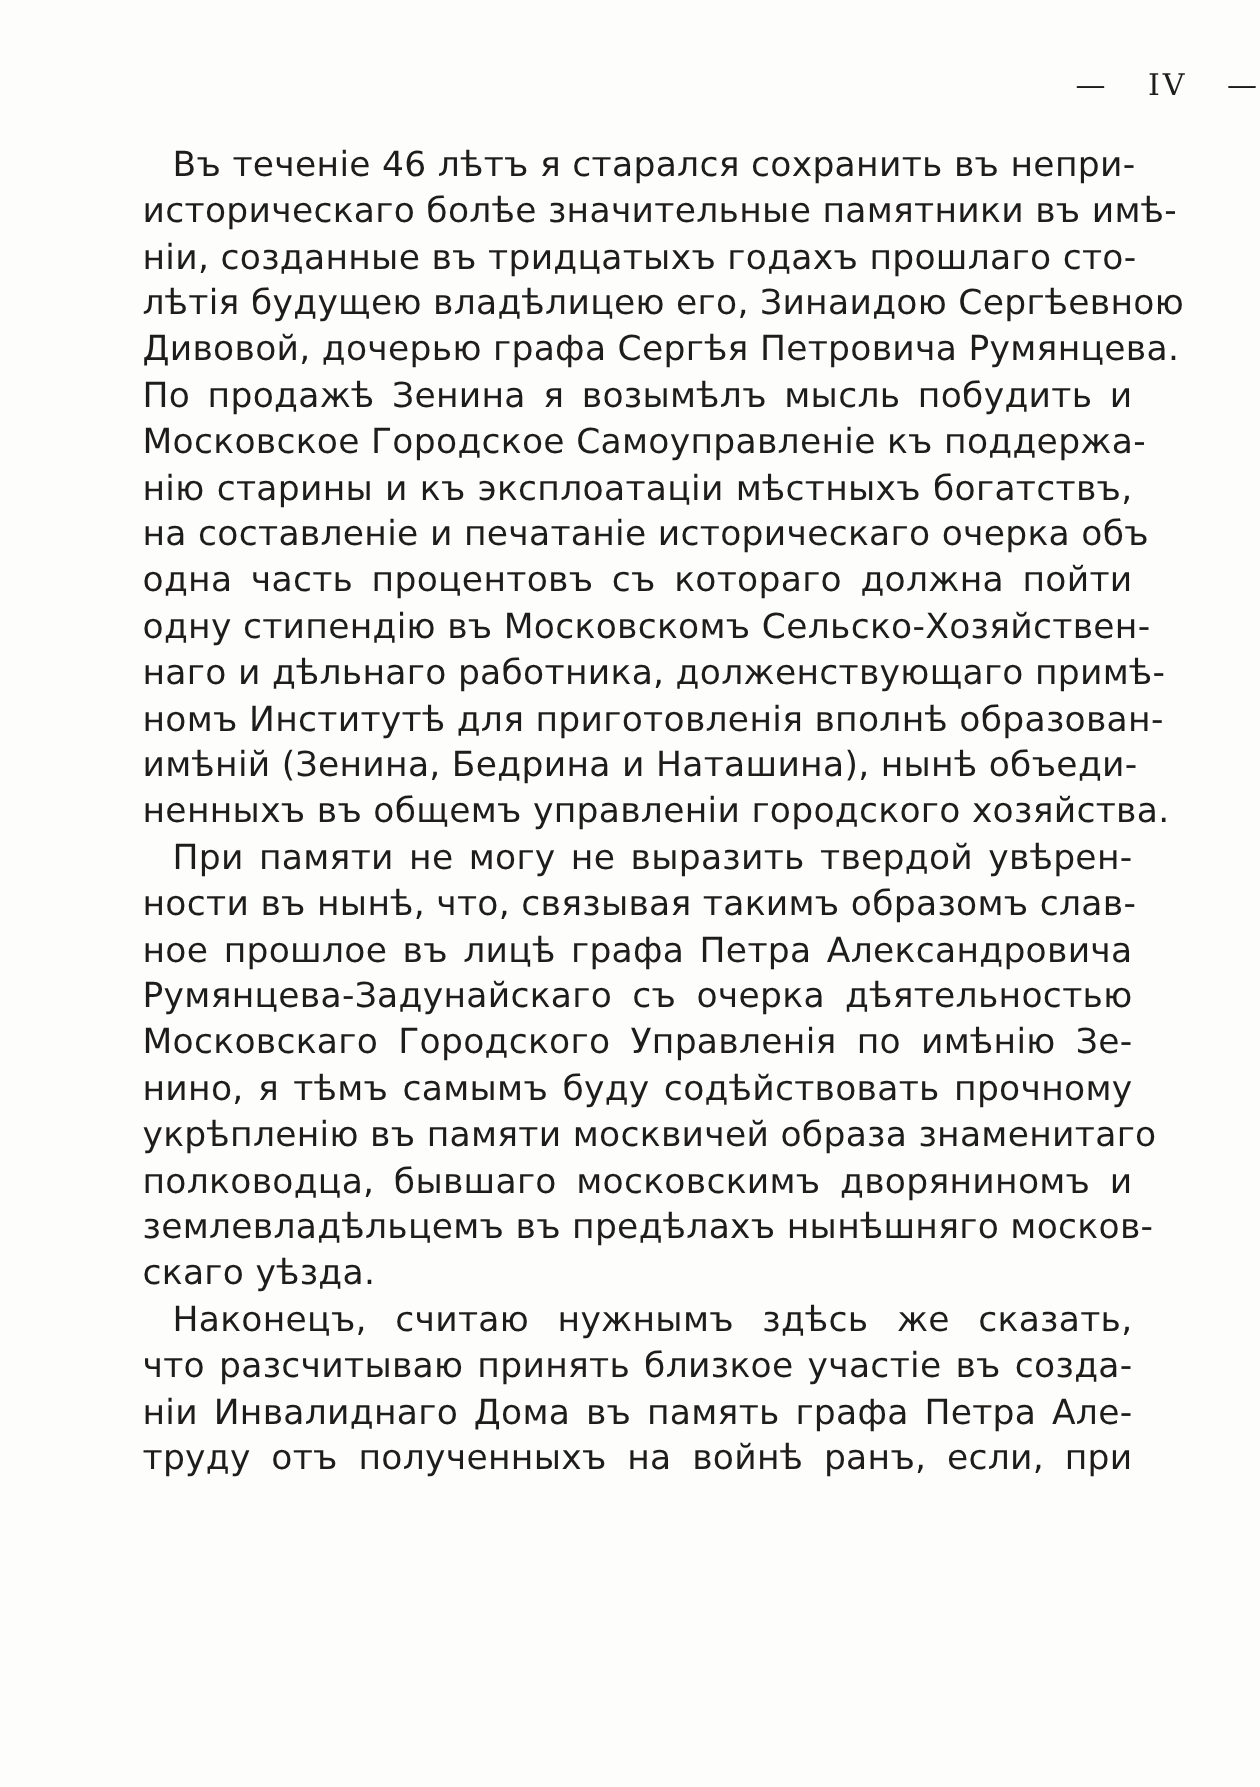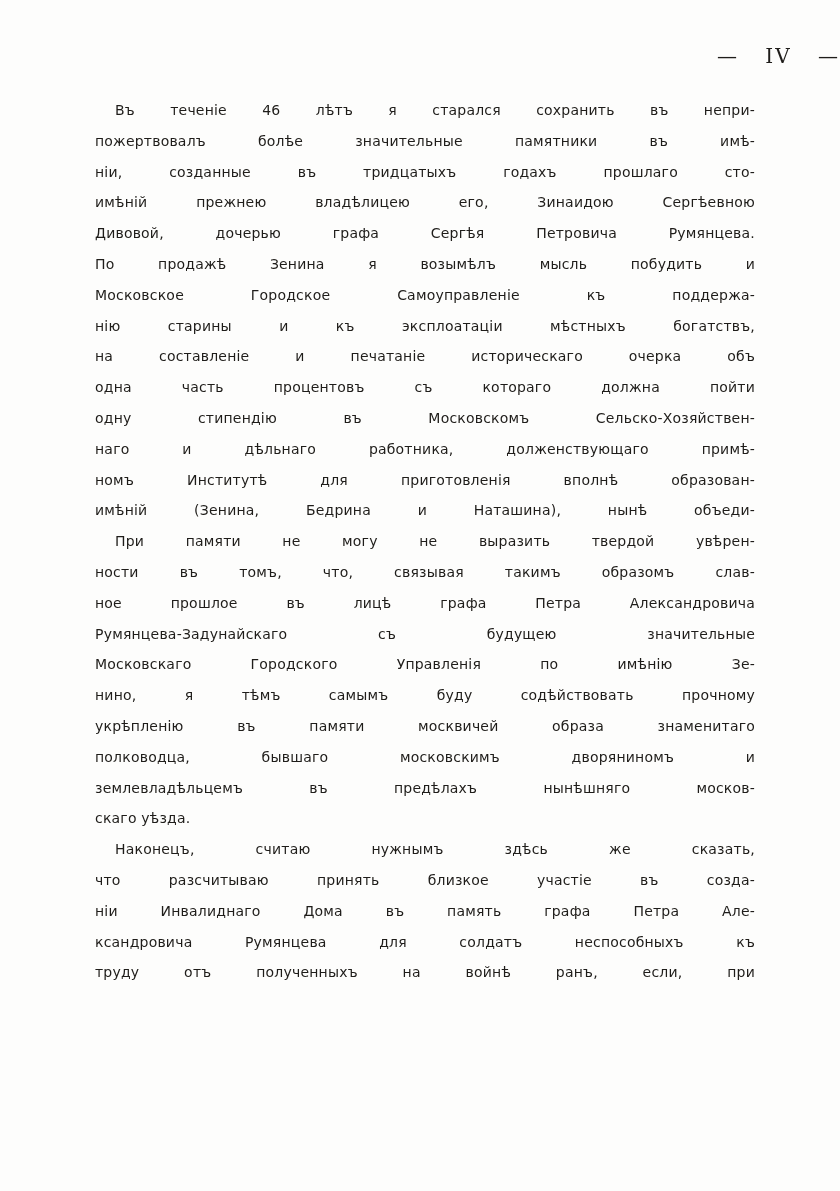--- a/index.html
+++ b/index.html
@@ -29,21 +29,21 @@
     letter-spacing: 2px;
     word-spacing: 18px;
     color: var(--ink, #1f1d1a);
   }
   .text-block {
     position: absolute;
     left: 95px;
     top: 95px;
     width: 660px;
     color: var(--ink, #1f1d1a);
-    font-size: 14px;
+    font-size: 23px;
     letter-spacing: 0.2px;
   }
   .line {
     height: 30.8px;
     line-height: 30.8px;
     text-align: justify;
     text-align-last: justify;
     white-space: nowrap; 
   }
   .line.indent {
@@ -54,42 +54,42 @@
     text-align-last: left;
   }
 </style>
 </head>
 <body style="--ink: #1f1d1a; --paper: #fdfdfc;">
 
 <div class="scan-page">
   <div class="page-number">— IV —</div>
   <div class="text-block">
       <div class="line indent">Въ теченіе 46 лѣтъ я старался сохранить въ непри-</div>
-      <div class="line">пожертвовалъ болѣе значительные памятники въ имѣ-</div>
+      <div class="line">историческаго болѣе значительные памятники въ имѣ-</div>
       <div class="line">ніи, созданные въ тридцатыхъ годахъ прошлаго сто-</div>
-      <div class="line">имѣній прежнею владѣлицею его, Зинаидою Сергѣевною</div>
+      <div class="line">лѣтія будущею владѣлицею его, Зинаидою Сергѣевною</div>
       <div class="line">Дивовой, дочерью графа Сергѣя Петровича Румянцева.</div>
       <div class="line">По продажѣ Зенина я возымѣлъ мысль побудить и</div>
       <div class="line">Московское Городское Самоуправленіе къ поддержа-</div>
       <div class="line">нію старины и къ эксплоатаціи мѣстныхъ богатствъ,</div>
       <div class="line">на составленіе и печатаніе историческаго очерка объ</div>
       <div class="line">одна часть процентовъ съ котораго должна пойти</div>
       <div class="line">одну стипендію въ Московскомъ Сельско-Хозяйствен-</div>
       <div class="line">наго и дѣльнаго работника, долженствующаго примѣ-</div>
       <div class="line">номъ Институтѣ для приготовленія вполнѣ образован-</div>
       <div class="line">имѣній (Зенина, Бедрина и Наташина), нынѣ объеди-</div>
+      <div class="line">ненныхъ въ общемъ управленіи городского хозяйства.</div>
       <div class="line indent">При памяти не могу не выразить твердой увѣрен-</div>
-      <div class="line">ности въ томъ, что, связывая такимъ образомъ слав-</div>
+      <div class="line">ности въ нынѣ, что, связывая такимъ образомъ слав-</div>
       <div class="line">ное прошлое въ лицѣ графа Петра Александровича</div>
-      <div class="line">Румянцева-Задунайскаго съ будущею значительные</div>
+      <div class="line">Румянцева-Задунайскаго съ очерка дѣятельностью</div>
       <div class="line">Московскаго Городского Управленія по имѣнію Зе-</div>
       <div class="line">нино, я тѣмъ самымъ буду содѣйствовать прочному</div>
       <div class="line">укрѣпленію въ памяти москвичей образа знаменитаго</div>
       <div class="line">полководца, бывшаго московскимъ дворяниномъ и</div>
       <div class="line">землевладѣльцемъ въ предѣлахъ нынѣшняго москов-</div>
       <div class="line no-just">скаго уѣзда.</div>
       <div class="line indent">Наконецъ, считаю нужнымъ здѣсь же сказать,</div>
       <div class="line">что разсчитываю принять близкое участіе въ созда-</div>
       <div class="line">ніи Инвалиднаго Дома въ память графа Петра Але-</div>
-      <div class="line">ксандровича Румянцева для солдатъ неспособныхъ къ</div>
       <div class="line">труду отъ полученныхъ на войнѣ ранъ, если, при</div>
     </div>
 </div>
 
 </body></html>

